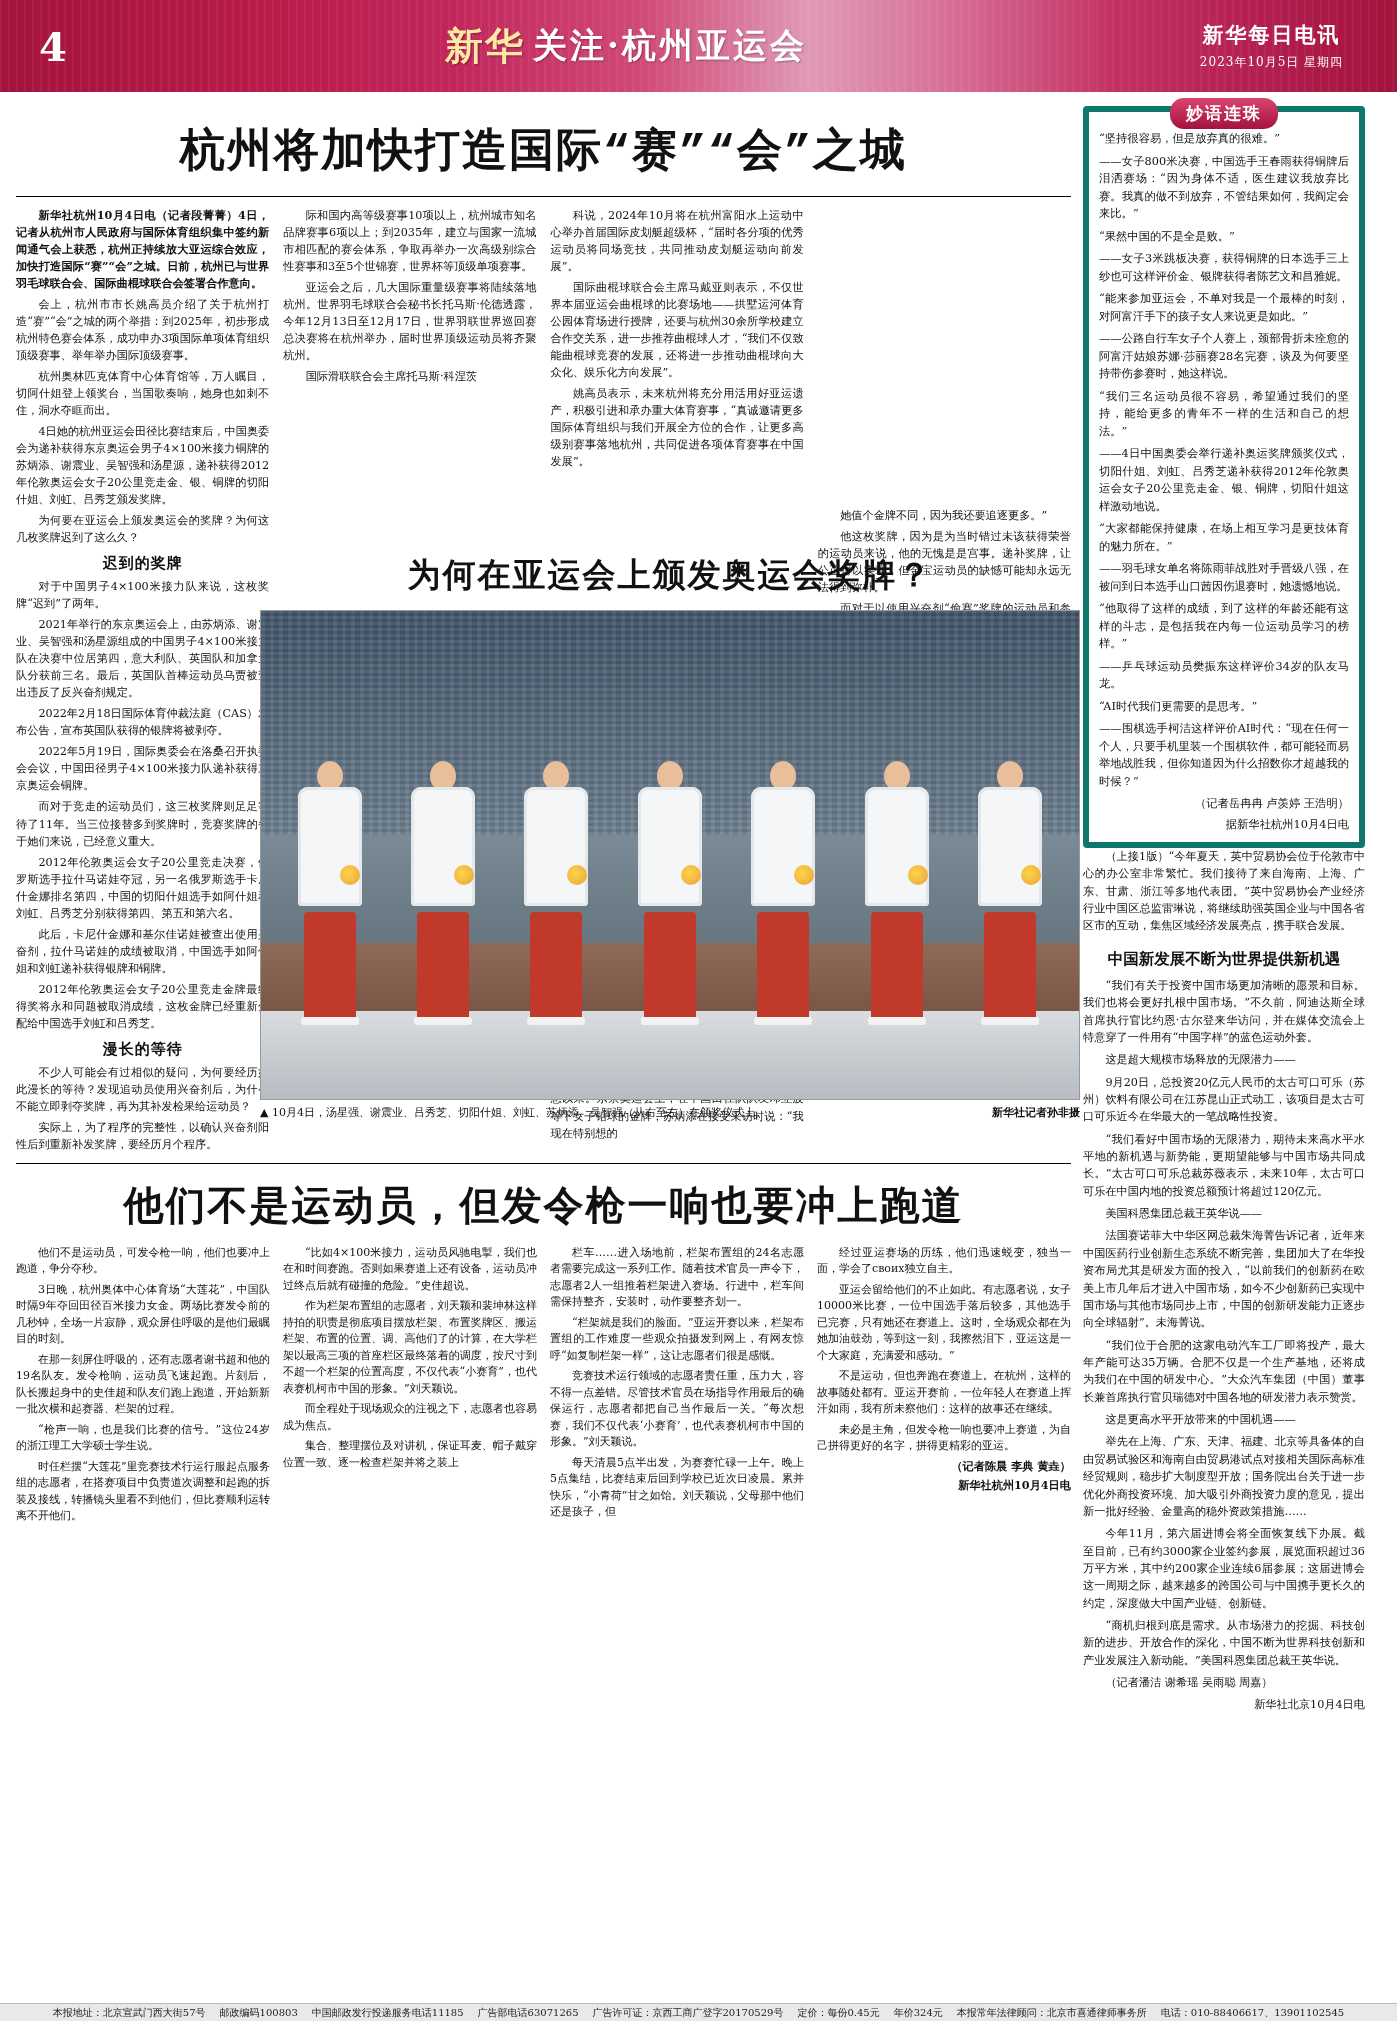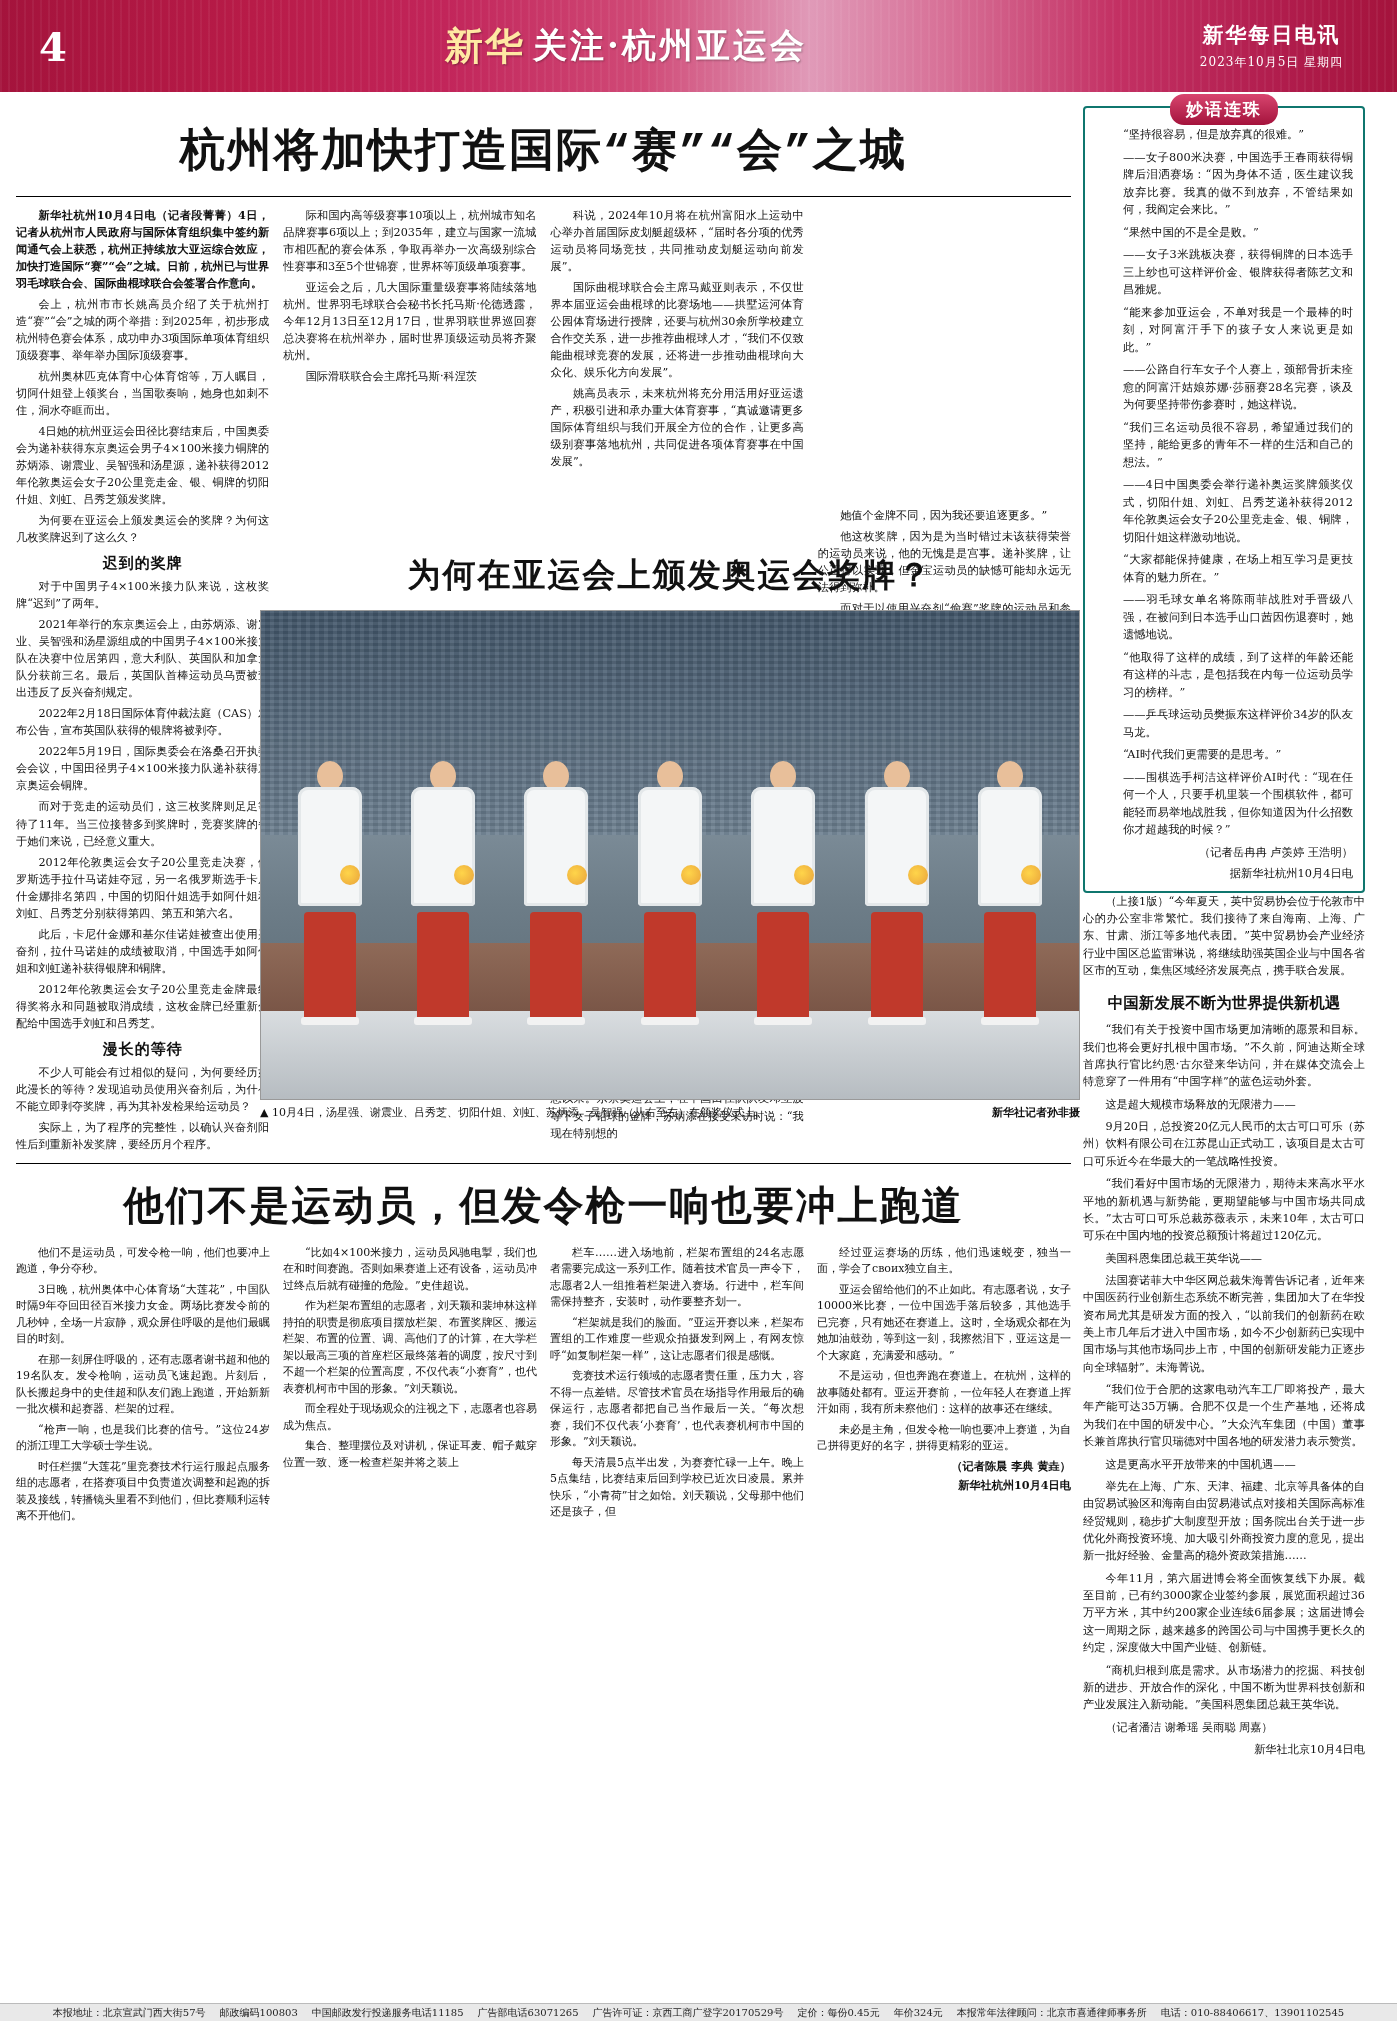--- a/index.html
+++ b/index.html
@@ -194,41 +194,41 @@
     font-size:11px;
     margin-top:5px;
     display:flex; justify-content:space-between; align-items:flex-start;
     gap:10px;
   }
   .photo-caption .cap{ flex:1; }
   .photo-caption .credit{ white-space:nowrap; font-weight:bold; }
 
   
   .rail-box{
-    border:2px solid #0f766e;
+    border:6px solid #0f766e;
     border-radius:4px;
     padding:8px 10px 10px 10px;
     position:relative;
     margin-top:4px;
   }
   .rail-badge{
     position:absolute; top:-14px; left:50%; transform:translateX(-50%);
     background:linear-gradient(180deg,#d8456f,#a4133c);
     color:#fff; font-weight:bold; font-size:17px;
     padding:4px 16px; border-radius:14px; letter-spacing:2px;
     white-space:nowrap;
   }
   .rail-box p{
     margin:0 0 5px 0;
     font-size:11.3px;
     line-height:1.55;
     text-align:justify;
     text-indent:2em;
   }
-  .rail-box p.quote{ text-indent:0;margin-left:28px; }
+  .rail-box p.quote{ text-indent:0; }
   .rail-sign{ text-align:right; font-size:11.3px; margin-top:6px; }
   .rail-title{
     font-size:15.5px; font-weight:bold; text-align:center; margin:14px 0 7px 0;
   }
   .rail-body p{
     margin:0 0 5px 0; font-size:11.2px; line-height:1.55; text-align:justify; text-indent:2em;
   }
 
   
   .headline2{

